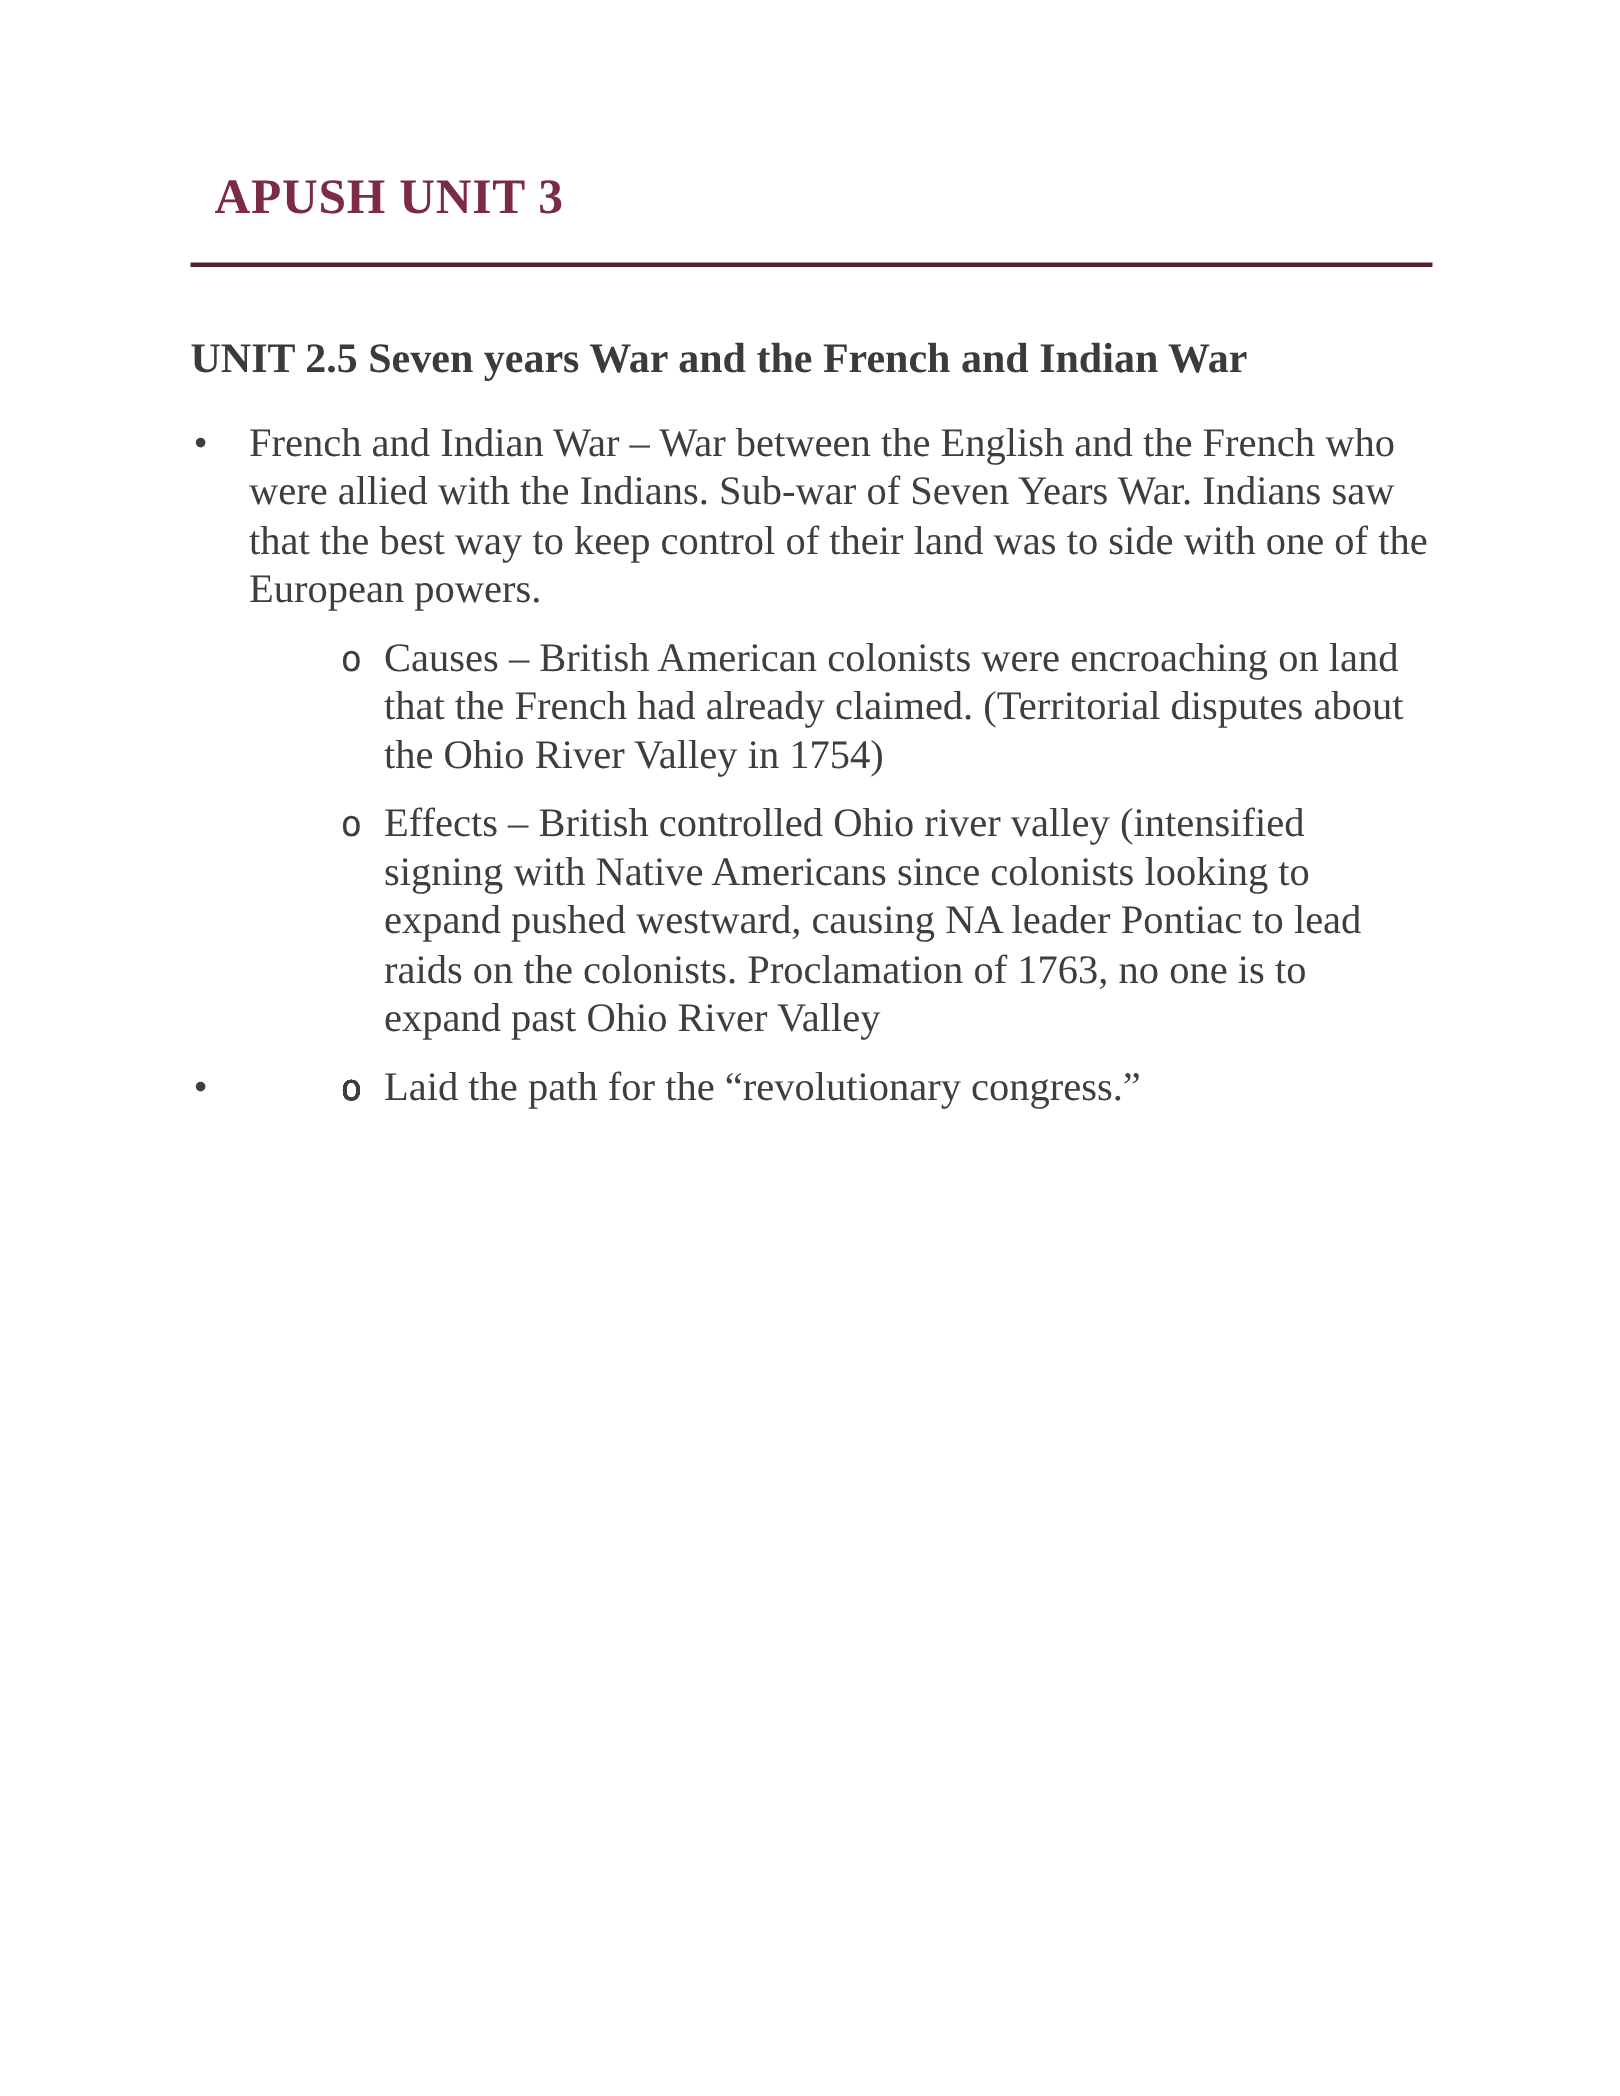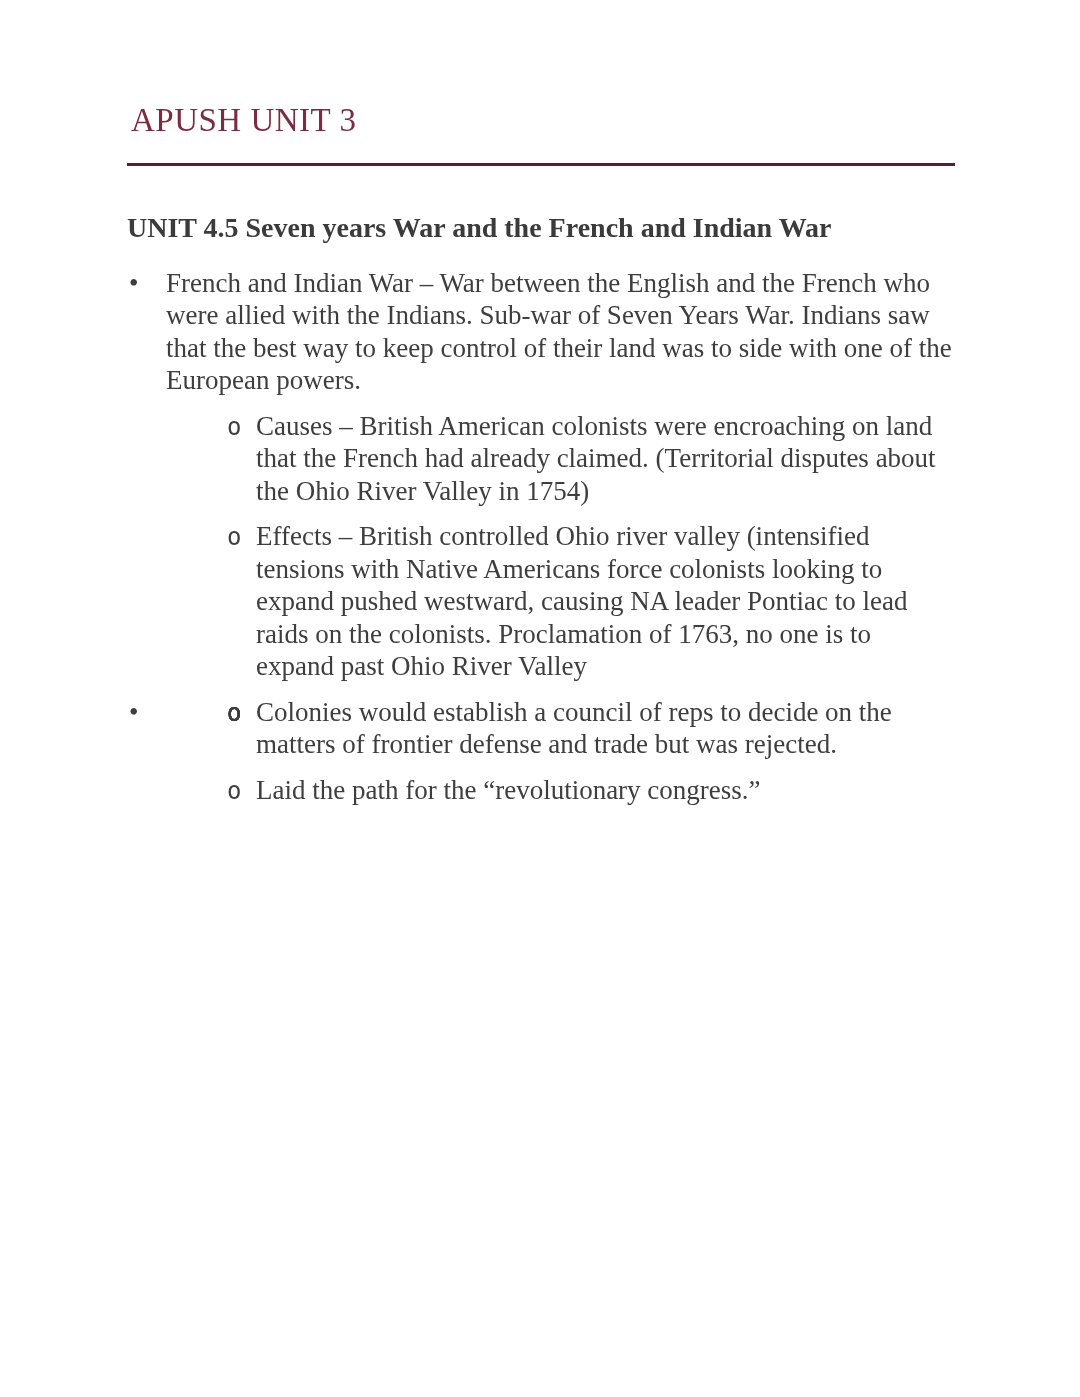--- a/index.html
+++ b/index.html
@@ -16,23 +16,23 @@
   }
   .page {
     box-sizing: border-box;
     width: 1080px;
     height: 1397px;
     padding: 96px 125px 40px 127px;
     background: #ffffff;
   }
   .doc-title {
     font-size: 33px;
-    font-weight: 400;
+    font-weight: 700;
     color: #7b2b42;
-    margin: 4px;
+    margin: 16px;
     line-height: 1.25;
     letter-spacing: 0.5px;
   }
   .title-rule {
     height: 0;
     border: none;
     border-top: 3px solid #542033;
     margin: 22px 0 0 0;
     width: 100%;
   }
@@ -76,37 +76,37 @@
 </style>
 </head>
 <body>
 
 <div class="page">
 
   <h1 class="doc-title">APUSH UNIT 3</h1>
 
   <hr class="title-rule">
 
-  <h2 class="section-heading">UNIT 4.5 Seven years War and the French and Indian War</h2>
+  <h2 class="section-heading">UNIT 2.5 Seven years War and the French and Indian War</h2>
 
   <ul class="doc-list">
 
     <li class="l1">
       <span class="marker">•</span>
       <span class="li-text"><span>French and Indian War – War between the English and the French who were allied with the Indians. Sub-war of Seven Years War. Indians saw that the best way to keep control of their land was to side with one of the European powers.</span></span>
     </li>
 
     <li class="l2">
       <span class="marker">o</span>
       <span class="li-text"><span class="bold">Causes</span><span> – British American colonists were encroaching on land that the French had already claimed. (Territorial disputes about the Ohio River Valley in 1754)</span></span>
     </li>
 
     <li class="l2">
       <span class="marker">o</span>
-      <span class="li-text"><span class="bold">Effects</span><span> – British controlled Ohio river valley (intensified tensions with Native Americans force colonists looking to expand pushed westward, causing NA leader Pontiac to lead raids on the colonists. </span><span class="bold">Proclamation of 1763, no one is to expand past Ohio River Valley</span></span>
+      <span class="li-text"><span class="bold">Effects</span><span> – British controlled Ohio river valley (intensified signing with Native Americans since colonists looking to expand pushed westward, causing NA leader Pontiac to lead raids on the colonists. </span><span class="bold">Proclamation of 1763, no one is to expand past Ohio River Valley</span></span>
     </li>
 
     <li class="l2">
       <span class="marker">o</span>
     </li>
 
     <li class="l2">
       <span class="marker">o</span>
     </li>
 
@@ -121,21 +121,20 @@
     <li class="l1">
       <span class="marker">•</span>
     </li>
 
     <li class="l2">
       <span class="marker">o</span>
     </li>
 
     <li class="l2">
       <span class="marker">o</span>
-      <span class="li-text"><span>Colonies would establish a council of reps to decide on the matters of frontier defense and trade but was rejected.</span></span>
     </li>
 
     <li class="l2">
       <span class="marker">o</span>
       <span class="li-text"><span>Laid the path for the “revolutionary congress.”</span></span>
     </li>
 
   </ul>
 
 </div>

